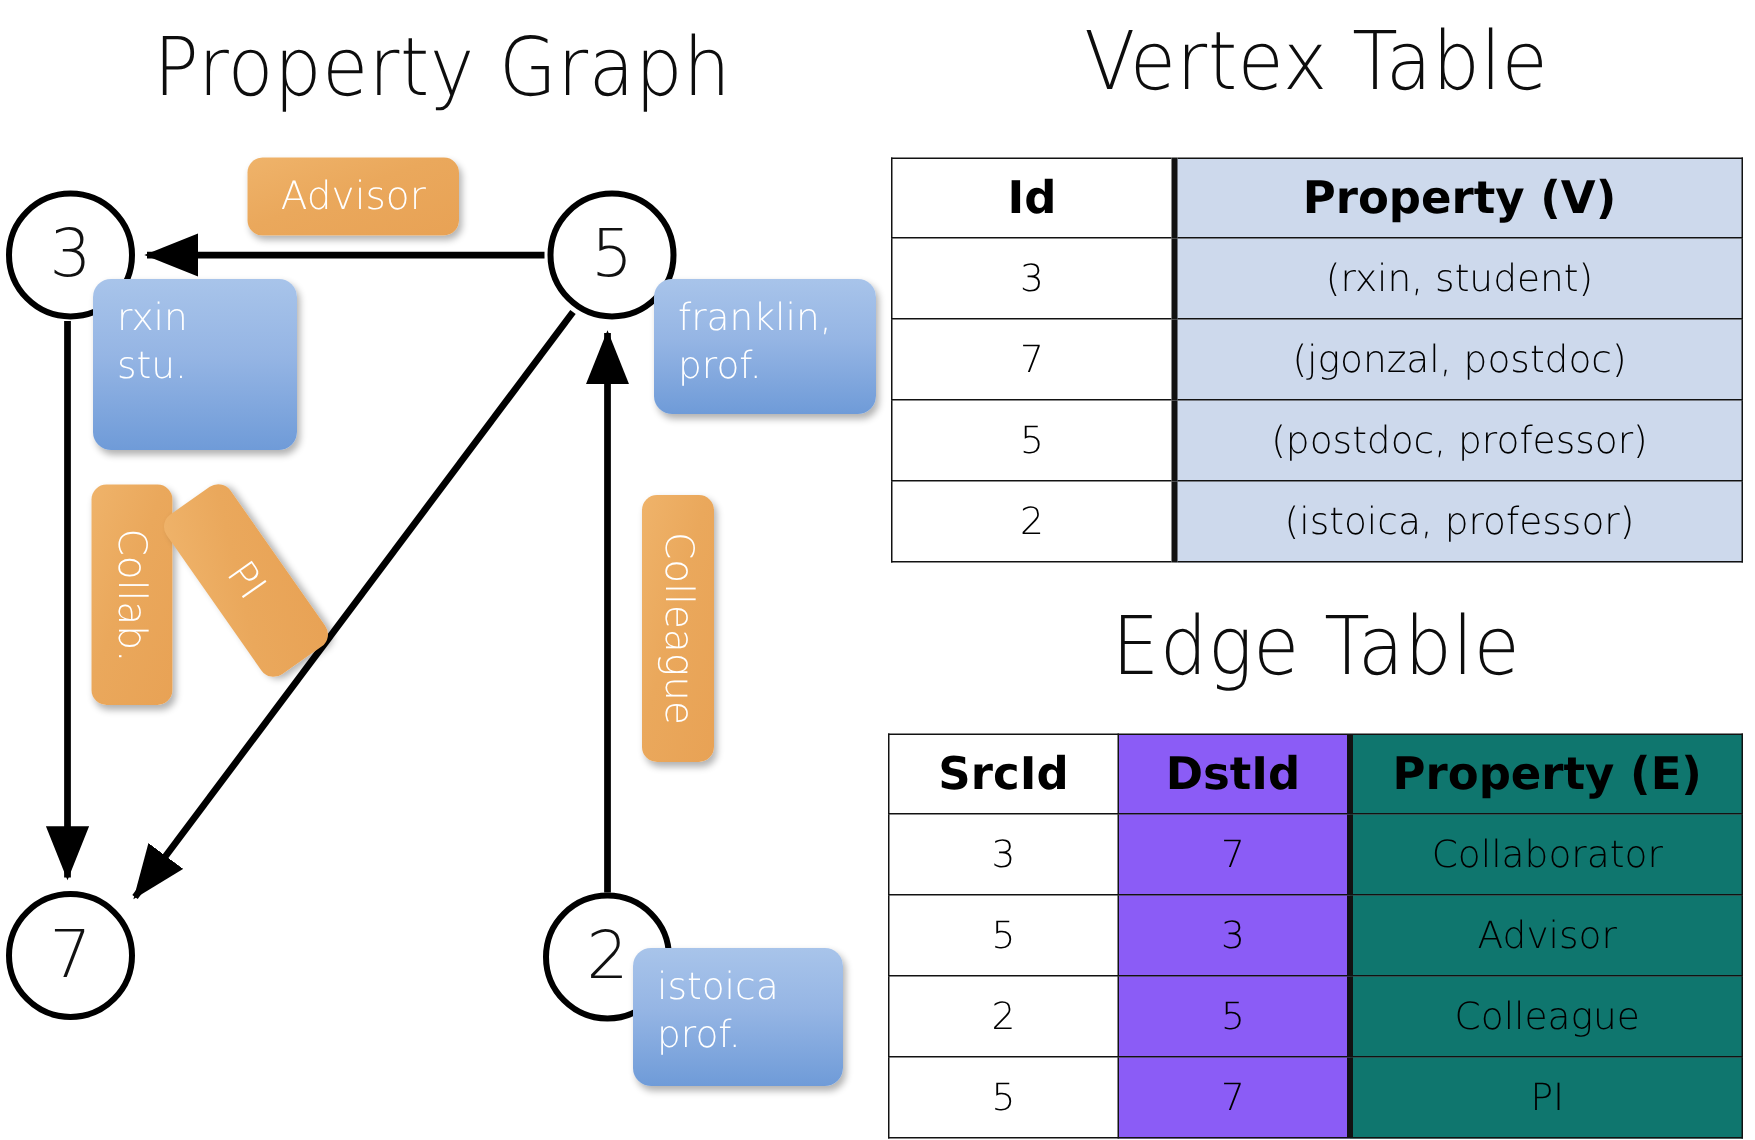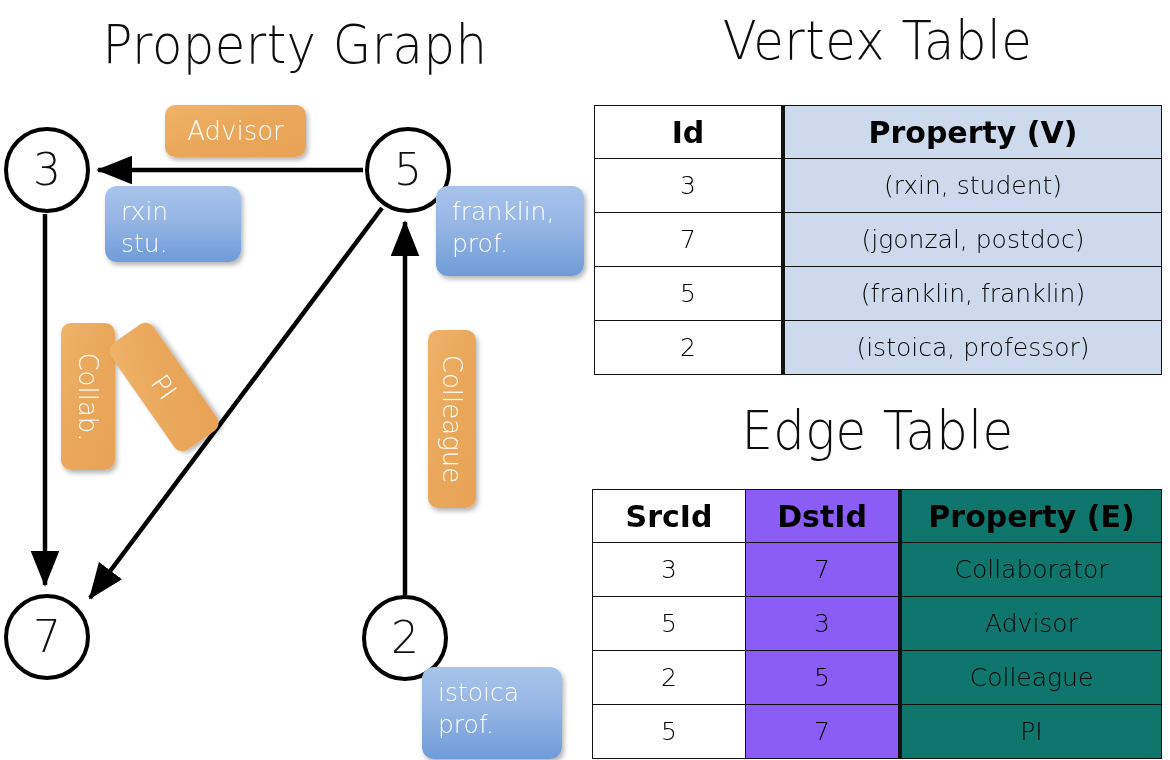--- a/index.html
+++ b/index.html
@@ -82,24 +82,24 @@
     box-shadow: 2px 3px 5px rgba(0,0,0,0.30);
     color: #ffffff;
     font-family: "DejaVu Sans", sans-serif;
     font-weight: 300;
     font-size: 25px;
     line-height: 1.28;
     padding: 10px 14px 10px 16px;
     box-sizing: border-box;
     z-index: 5;
   }
-  #chip-rxin     { left: 62px;  top: 186px; width: 136px; height: 76px; margin-left: 43px; }
+  #chip-rxin     { left: 62px;  top: 186px; width: 136px; height: 114px; }
   #chip-franklin { left: 436px; top: 186px; width: 148px; height: 90px; }
   #chip-jgonzal  { left: 62px;  top: 652px; width: 140px; height: 92px; }
-  #chip-istoica  { left: 422px; top: 667px; width: 140px; height: 92px; }
+  #chip-istoica  { left: 422px; top: 632px; width: 140px; height: 92px; }
 
   
   .edge-chip {
     position: absolute;
     border-radius: 10px;
     background: linear-gradient(to bottom right, #efb36a 0%, #eaa85c 45%, #e8a255 100%);
     box-shadow: 2px 3px 5px rgba(0,0,0,0.30);
     color: #ffffff;
     font-family: "DejaVu Sans", sans-serif;
     font-weight: 300;
@@ -249,21 +249,21 @@
     <tr>
       <td class="id-col">3</td>
       <td class="prop-col col-sep-left">(rxin, student)</td>
     </tr>
     <tr>
       <td class="id-col">7</td>
       <td class="prop-col col-sep-left">(jgonzal, postdoc)</td>
     </tr>
     <tr>
       <td class="id-col">5</td>
-      <td class="prop-col col-sep-left">(franklin, franklin)</td>
+      <td class="prop-col col-sep-left">(postdoc, professor)</td>
     </tr>
     <tr>
       <td class="id-col">2</td>
       <td class="prop-col col-sep-left">(istoica, professor)</td>
     </tr>
   </tbody>
 </table>
 
 <table class="data-table" id="edge-table">
   <thead>

